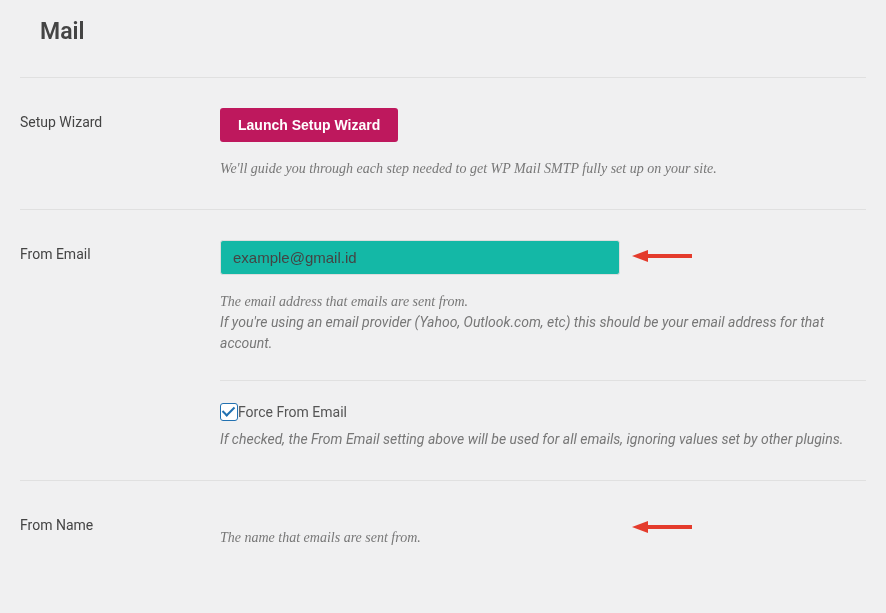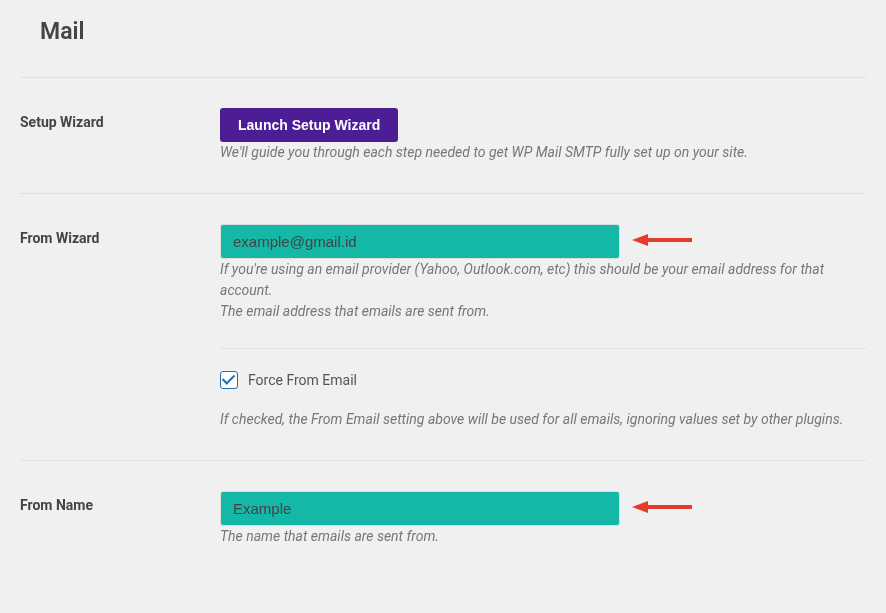--- a/index.html
+++ b/index.html
@@ -22,71 +22,71 @@
   .divider {
     border-top: 1px solid #e0e0e0;
   }
   .row {
     display: flex;
     padding: 30px 0;
   }
   .row-label {
     flex: 0 0 200px;
     font-size: 14px;
-    font-weight: 700;
+    font-weight: 400;
     color: #444;
     padding-top: 0;
   }
   .row-label.aligned {
     padding-top: 6px;
   }
   .row-content {
     flex: 1;
     position: relative;
   }
   .btn {
     display: inline-block;
-    background: #4c1d95;
+    background: #be185d;
     color: #fff;
     border: none;
     padding: 9px 18px;
     font-size: 14px;
     font-weight: 600;
     border-radius: 3px;
     cursor: pointer;
   }
   .help {
     font-size: 14px;
     color: #777;
     font-style: italic;
     line-height: 1.5;
   }
   .help.mt {
-    margin-top: 0;
+    margin-top: 16px;
+    font-family: Liberation Serif, serif;
   }
   .help.mt-sm {
-    margin-top: 20px;
+    margin-top: 8px;
   }
   input[type="text"], input[type="email"] {
     width: 400px;
     background: #14b8a6;
     border: 1px solid #ddd;
     border-radius: 3px;
     padding: 8px 12px;
     font-size: 15px;
     color: #444;
   }
   .sub-divider {
     border-top: 1px solid #e0e0e0;
     margin: 26px 0 22px 0;
   }
   .check-row {
     display: flex;
     align-items: center;
-    gap: 10px;
   }
   .checkbox {
     width: 18px;
     height: 18px;
     border: 1px solid #8c8f94;
     border-radius: 3px;
     background: #fff;
     cursor: pointer;
     display: flex;
     align-items: center;
@@ -132,44 +132,43 @@
   <div class="row-label aligned">Setup Wizard</div>
   <div class="row-content">
     <button class="btn">Launch Setup Wizard</button>
     <p class="help mt">We'll guide you through each step needed to get WP Mail SMTP fully set up on your site.</p>
   </div>
 </div>
 
 <div class="divider"></div>
 
 <div class="row">
-  <div class="row-label aligned">From Wizard</div>
+  <div class="row-label aligned">From Email</div>
   <div class="row-content">
     <input type="email" value="example@gmail.id" style="">
     <svg class="arrow" viewBox="0 0 60 20">
       <line x1="60" y1="10" x2="14" y2="10" stroke="#e43b2c" stroke-width="4"></line>
       <polygon points="0,10 16,4 16,16" fill="#e43b2c"></polygon>
     </svg>
+    <p class="help mt">The email address that emails are sent from.</p>
     <p class="help">If you're using an email provider (Yahoo, Outlook.com, etc) this should be your email address for that account.</p>
-    <p class="help mt">The email address that emails are sent from.</p>
     <div class="sub-divider"></div>
     <div class="check-row">
       <div class="checkbox checked"></div>
       <span class="check-label">Force From Email</span>
     </div>
     <p class="help mt-sm">If checked, the From Email setting above will be used for all emails, ignoring values set by other plugins.</p>
   </div>
 </div>
 
 <div class="divider"></div>
 
 <div class="row">
   <div class="row-label aligned">From Name</div>
   <div class="row-content">
-    <input type="text" value="Example" style="">
     <svg class="arrow" viewBox="0 0 60 20">
       <line x1="60" y1="10" x2="14" y2="10" stroke="#e43b2c" stroke-width="4"></line>
       <polygon points="0,10 16,4 16,16" fill="#e43b2c"></polygon>
     </svg>
     <p class="help mt">The name that emails are sent from.</p>
     
     
     
   </div>
 </div>

